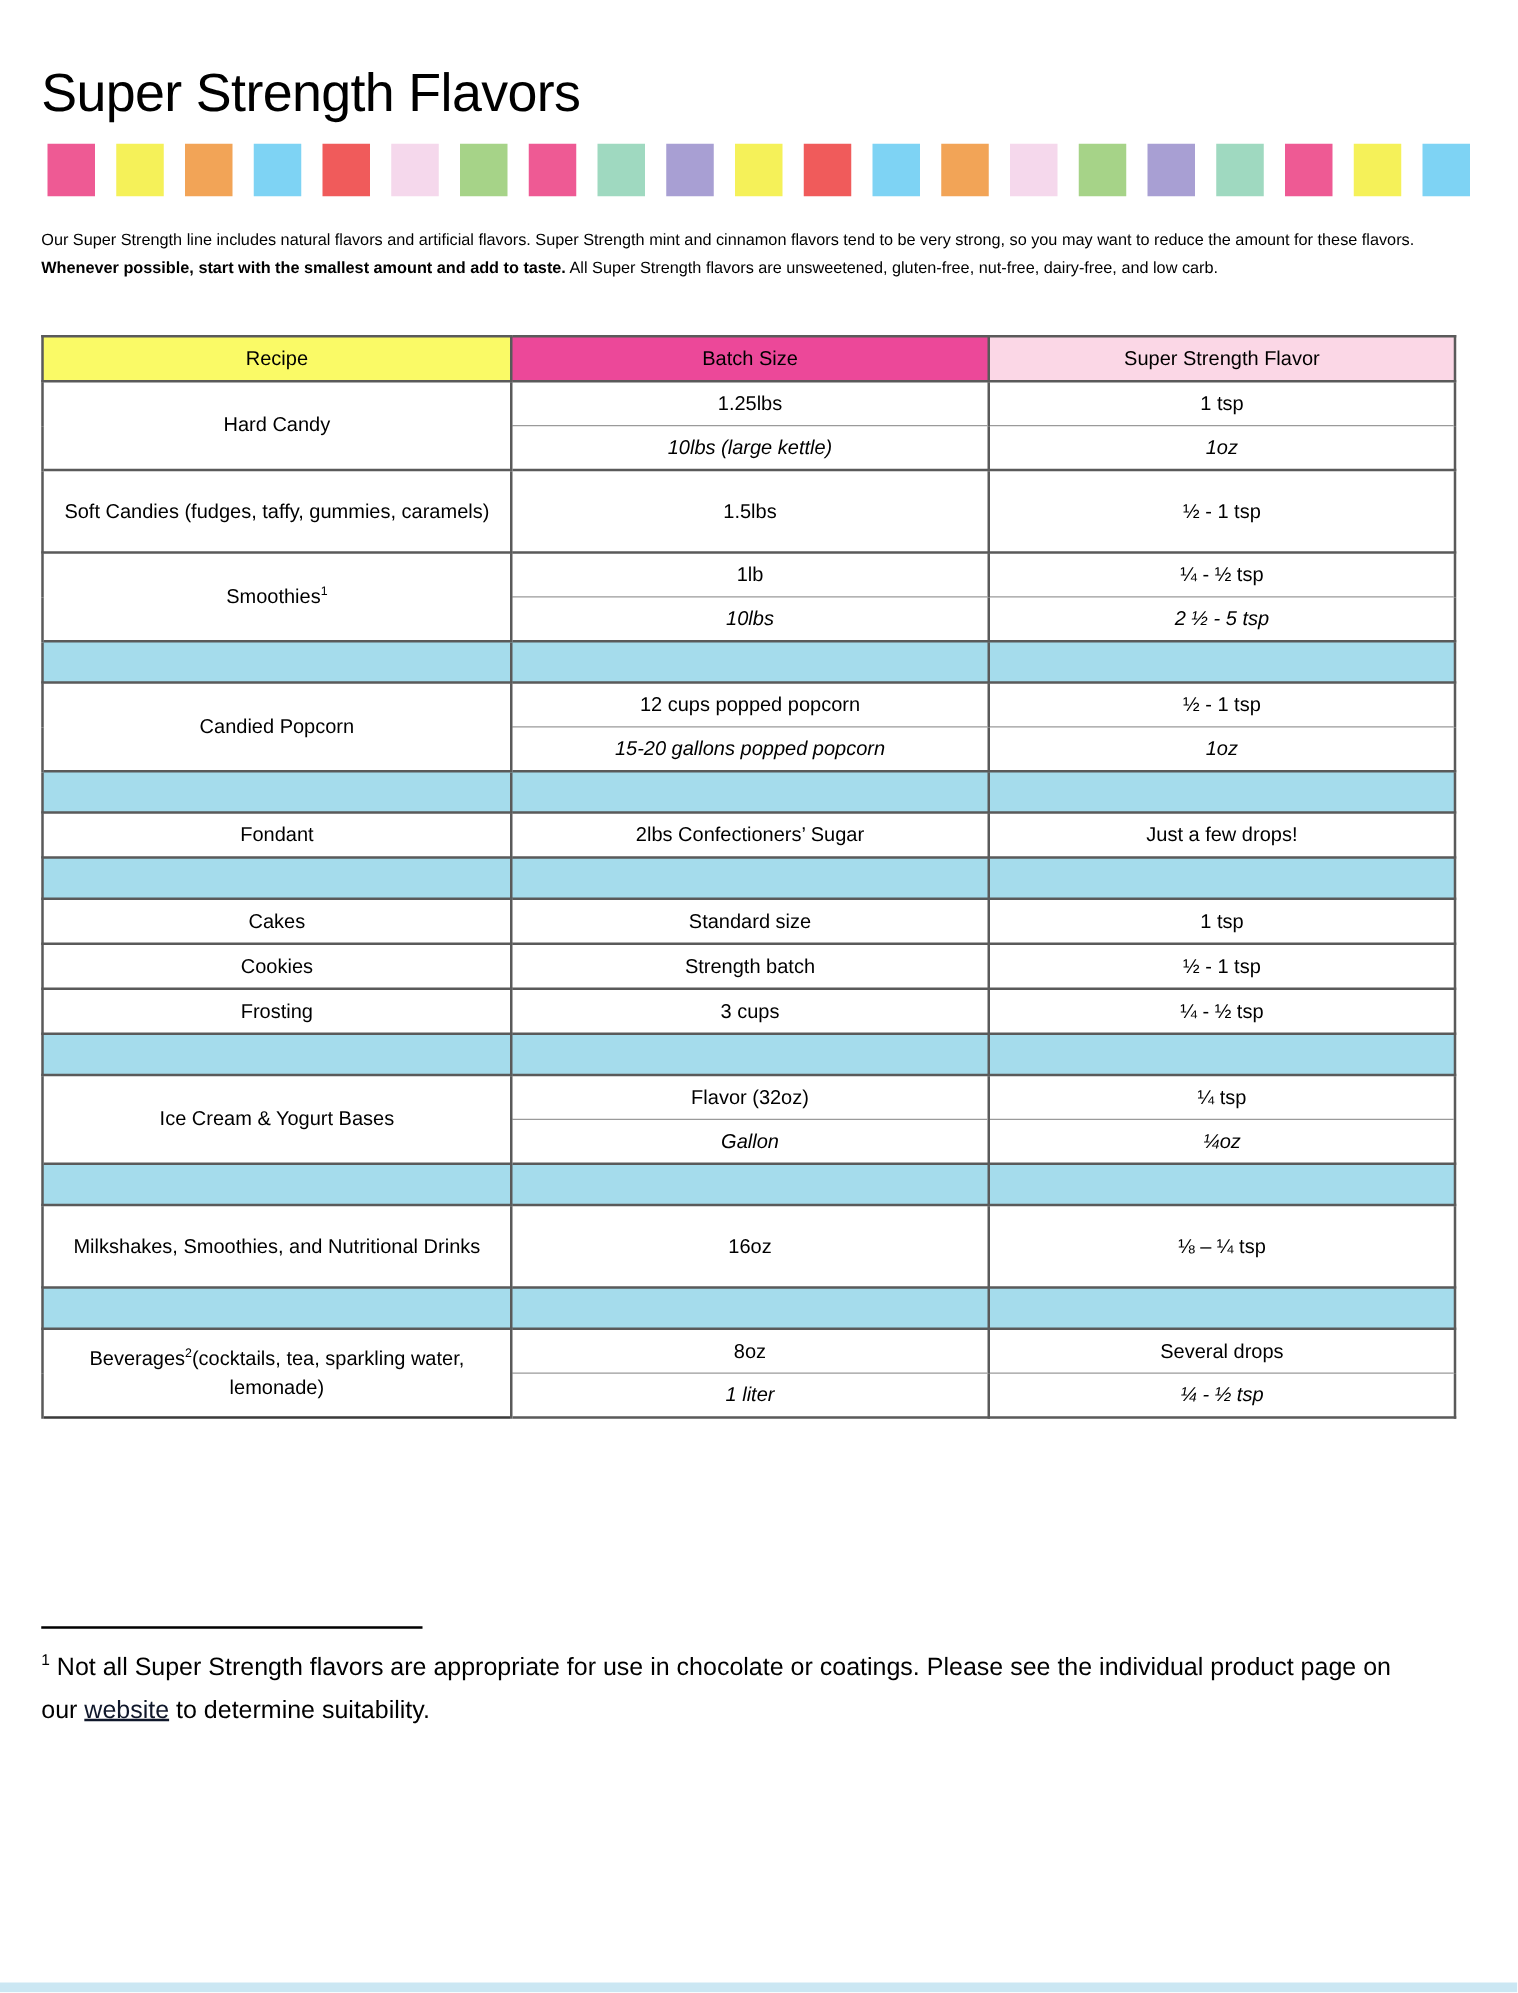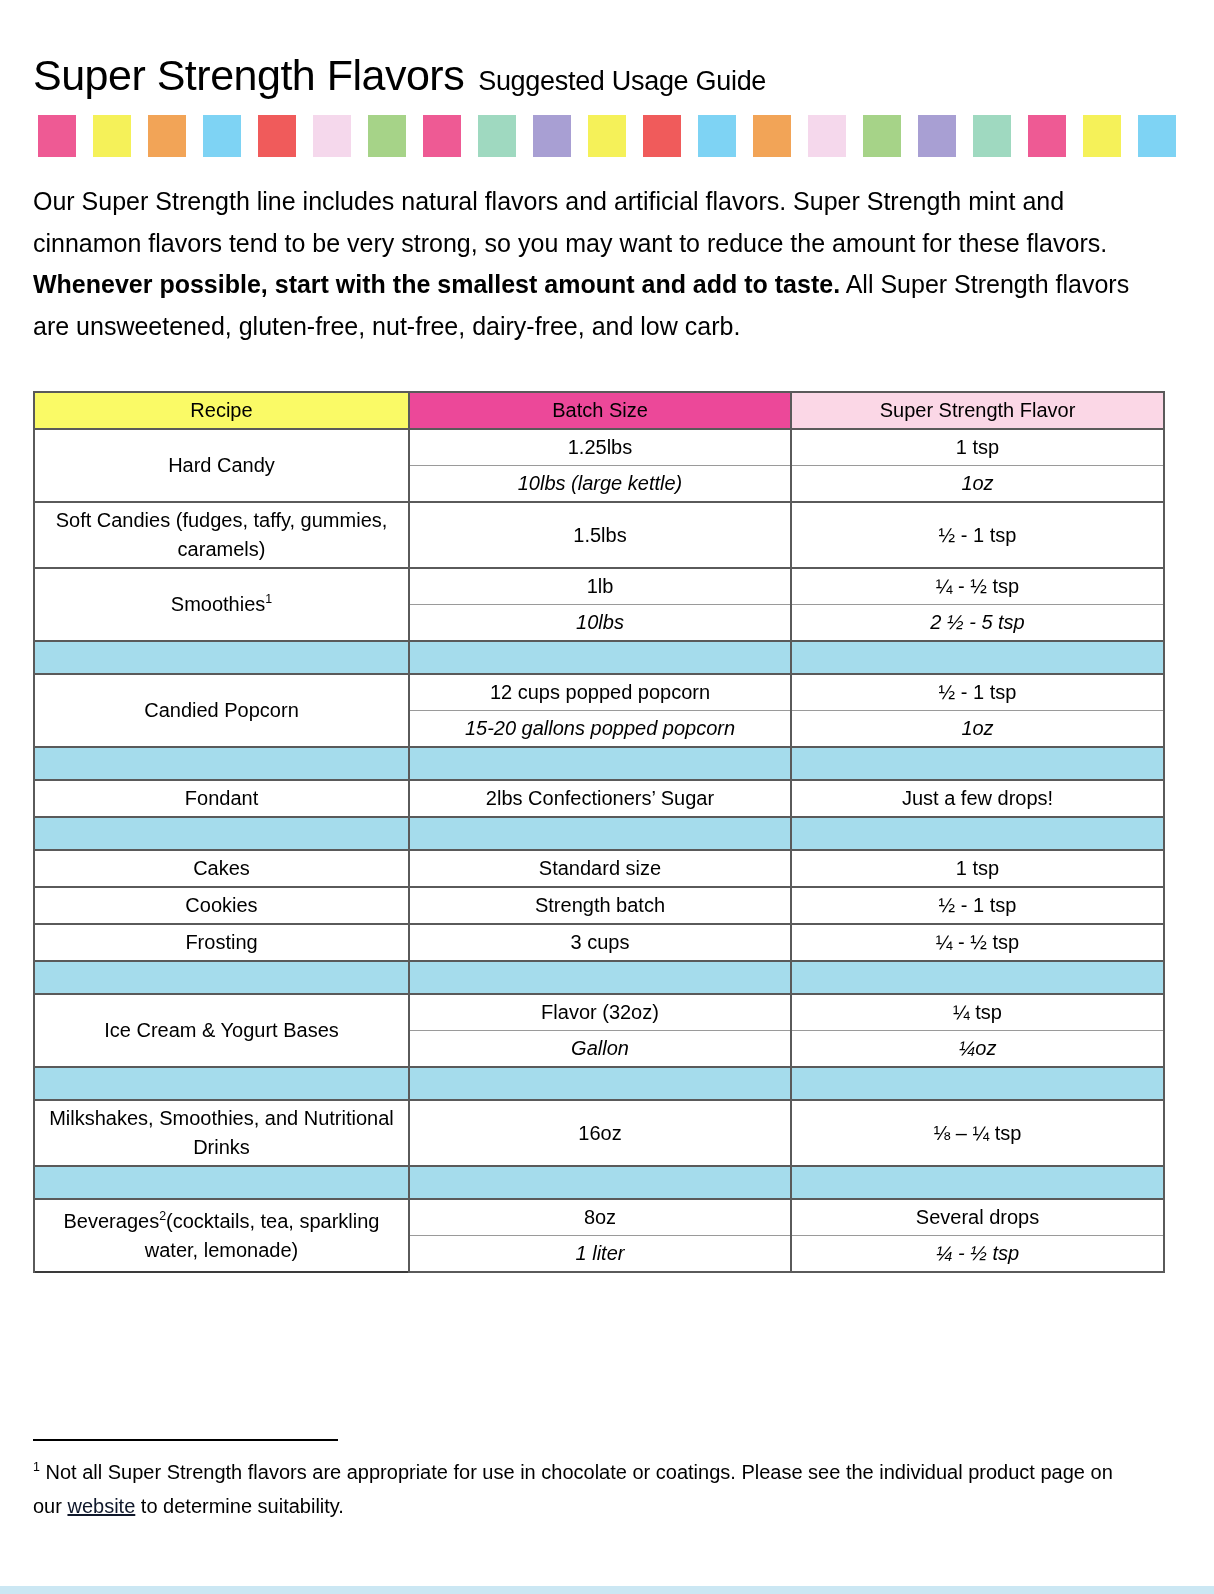--- a/index.html
+++ b/index.html
@@ -45,32 +45,32 @@
     height: 42px;
     margin: 0 0 24px 5px;
   }
   .color-strip .swatch {
     width: 38px;
     height: 42px;
     flex: 0 0 auto;
   }
   
   .intro {
-    font-size: 25px;
+    font-size: 13px;
     line-height: 1.66;
     margin: 0 0 44px 0;
     max-width: 1135px;
   }
   .intro b { font-weight: 700; }
   
   table.usage {
     border-collapse: collapse;
     width: 1130px;
     table-layout: fixed;
-    font-size: 20px;
+    font-size: 16px;
   }
   table.usage col.c-recipe { width: 375px; }
   table.usage col.c-batch  { width: 382px; }
   table.usage col.c-flavor { width: 373px; }
   table.usage th, table.usage td {
     border: 2px solid #5a5a5a;
     text-align: center;
     vertical-align: middle;
     padding: 3px 10px;
     font-weight: 400;
@@ -113,21 +113,20 @@
   }
 </style>
 </head>
 <body>
 
 <div class="page">
   <div class="content">
 
     <div class="title-line">
       <span class="title-main">Super Strength Flavors</span>
-      <span class="title-sub">Suggested Usage Guide</span>
     </div>
 
     <div class="color-strip" id="color-strip">
         <div class="swatch" style="background: rgb(238, 90, 148);"></div>
         <div class="swatch" style="background: rgb(245, 241, 89);"></div>
         <div class="swatch" style="background: rgb(242, 164, 87);"></div>
         <div class="swatch" style="background: rgb(126, 211, 244);"></div>
         <div class="swatch" style="background: rgb(240, 91, 91);"></div>
         <div class="swatch" style="background: rgb(245, 216, 236);"></div>
         <div class="swatch" style="background: rgb(166, 211, 136);"></div>

